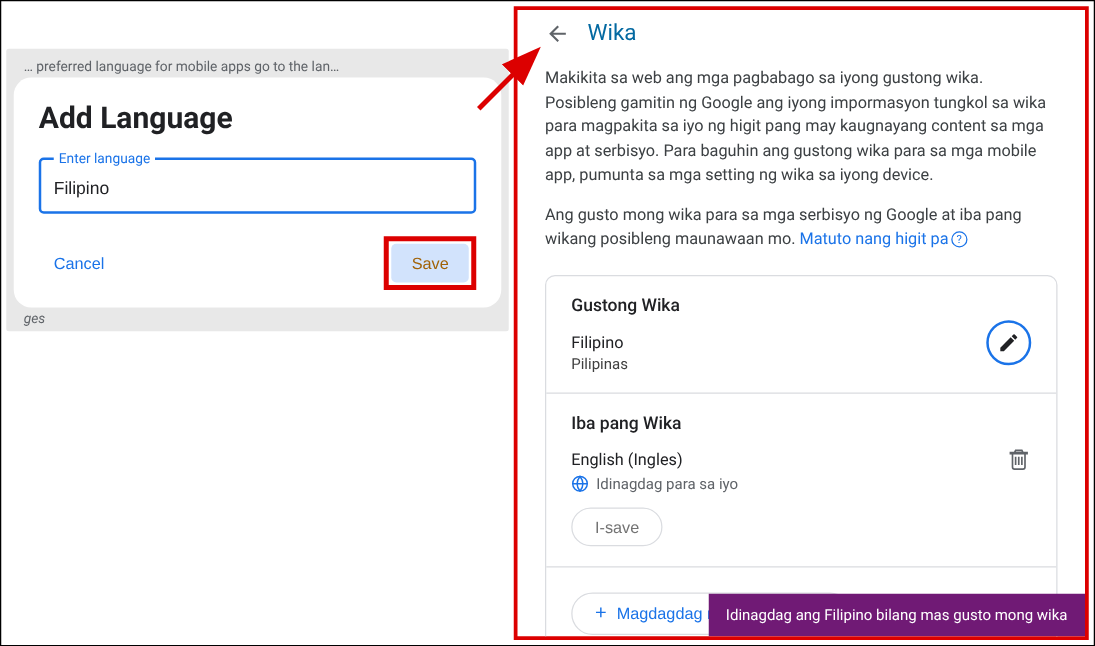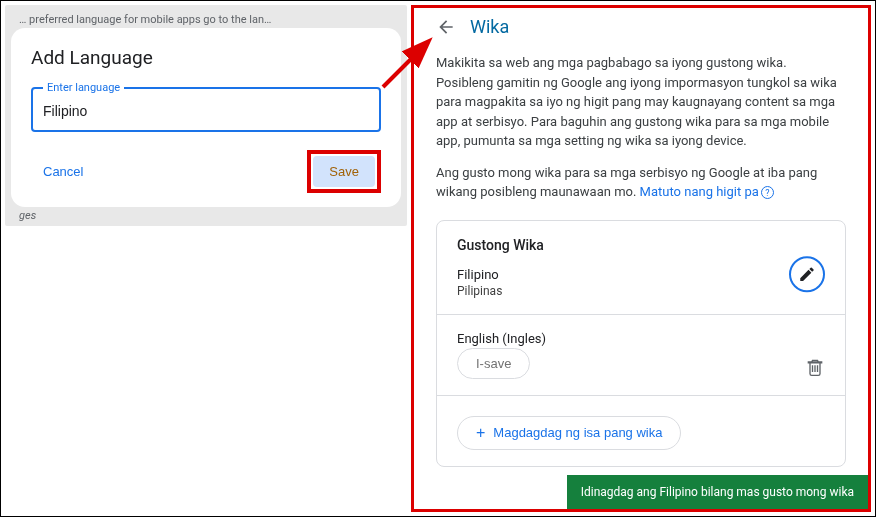--- a/index.html
+++ b/index.html
@@ -1,24 +1,24 @@
 <!DOCTYPE html>
 <html><head>
 <meta charset="utf-8">
 <style>
 * { box-sizing: border-box; margin: 0; padding: 0; }
 body { font-family: 'Google Sans', Roboto, Arial, sans-serif; background: #fff; width: 876px; height: 517px; position: relative; border: 1px solid #000; }
 .container { display: flex; width: 100%; height: 100%; }
-.left-panel { width: 410px; padding: 4px; position: relative; }
+.left-panel { width: 410px; padding: 4px; position: relative; margin-top: 34px; }
 .right-panel { flex: 1; border: 3px solid #dc0000; margin: 4px 4px 4px 0; position: relative; overflow: hidden; }
 
 
 .dialog-bg { background: #e8e8e8; padding: 6px 6px 2px 6px; border-radius: 2px; }
 .dialog { background: #fff; border-radius: 14px; padding: 18px 20px 14px 20px; position: relative; }
-.dialog-title { font-size: 19px; color: #202124; font-weight: 400; margin-bottom: 18px; }
+.dialog-title { font-size: 24px; color: #202124; font-weight: 700; margin-bottom: 18px; }
 .input-wrap { position: relative; border: 2px solid #1a73e8; border-radius: 4px; padding: 12px 10px 10px 10px; }
 .input-label { position: absolute; top: -8px; left: 10px; background: #fff; padding: 0 4px; font-size: 11px; color: #1a73e8; }
 .input-field { border: none; outline: none; font-size: 14px; color: #202124; width: 100%; }
 .dialog-actions { display: flex; justify-content: space-between; gap: 8px; margin-top: 18px; align-items: center; }
 .btn-cancel { background: none; border: none; color: #1a73e8; font-size: 13px; font-weight: 500; padding: 8px 12px; cursor: pointer; }
 .btn-save-wrap { border: 4px solid #dc0000; padding: 2px; }
 .btn-save { background: #d2e3fc; border: none; color: #a16207; font-size: 13px; font-weight: 500; padding: 8px 16px; border-radius: 4px; cursor: pointer; }
 .truncated-text { font-size: 11px; color: #5f6368; padding: 2px 8px; white-space: nowrap; overflow: hidden; }
 .ges-text { font-size: 11px; color: #5f6368; padding: 2px 8px; font-style: italic; }
 
@@ -43,21 +43,21 @@
 .lang-sub { font-size: 12px; color: #404040; }
 .edit-btn { position: absolute; right: 20px; top: 50%; width: 36px; height: 36px; border: 2px solid #1a73e8; border-radius: 50%; display: flex; align-items: center; justify-content: center; cursor: pointer; background: #fff; transform: translateY(-30%); }
 .delete-btn { position: absolute; right: 20px; top: 42px; width: 20px; height: 20px; cursor: pointer; }
 .added-row { display: flex; align-items: center; gap: 6px; margin-top: 4px; margin-bottom: 12px; }
 .globe-icon { width: 14px; height: 14px; }
 .added-text { font-size: 12px; color: #5f6368; }
 .pill-btn { border: 1px solid #dadce0; background: #fff; color: #737373; font-size: 13px; padding: 7px 18px; border-radius: 18px; cursor: pointer; font-weight: 500; }
 .add-btn { display: inline-flex; align-items: center; gap: 8px; border: 1px solid #dadce0; background: #fff; color: #1a73e8; font-size: 13px; padding: 8px 18px; border-radius: 20px; cursor: pointer; font-weight: 500; margin-top: 4px; }
 .plus { font-size: 16px; line-height: 1; }
 
-.toast { position: absolute; bottom: 0; right: 0; background: #15803d; color: #fff; font-size: 12px; padding: 10px 14px; }
+.toast { position: absolute; bottom: 0; right: 0; background: #701a75; color: #fff; font-size: 12px; padding: 10px 14px; }
 </style>
 </head>
 <body>
 
 <div class="container">
   <div class="left-panel">
     <div class="dialog-bg">
       <div class="truncated-text">… preferred language for mobile apps go to the lan…</div>
       <div class="dialog">
         <div class="dialog-title">Add Language</div>
@@ -109,21 +109,31 @@
           <div class="lang-name">Filipino</div>
           <div class="lang-sub">Pilipinas</div>
           <div class="edit-btn">
             <svg viewBox="0 0 24 24" width="18" height="18">
                 <path d="M3 17.25V21h3.75L17.81 9.94l-3.75-3.75L3 17.25zM20.71 7.04a1 1 0 0 0 0-1.41l-2.34-2.34a1 1 0 0 0-1.41 0l-1.83 1.83 3.75 3.75 1.83-1.83z" fill="#202124"></path>
               </svg>
           </div>
         </div>
 
         <div class="card-section">
+          <div class="section-title">Iba pang Wika</div>
           <div class="lang-name">English (Ingles)</div>
+          <div class="added-row">
+            <span class="globe-icon">
+              <svg viewBox="0 0 24 24" width="14" height="14">
+                  <circle cx="12" cy="12" r="10" fill="none" stroke="#1a73e8" stroke-width="2"></circle>
+                  <path d="M2 12h20M12 2c2.5 3 4 6.5 4 10s-1.5 7-4 10c-2.5-3-4-6.5-4-10s1.5-7 4-10z" fill="none" stroke="#1a73e8" stroke-width="2"></path>
+                </svg>
+            </span>
+            <span class="added-text">Idinagdag para sa iyo</span>
+          </div>
           <span class="delete-btn">
             <svg viewBox="0 0 24 24" width="20" height="20">
                 <path d="M6 7h12v13a2 2 0 0 1-2 2H8a2 2 0 0 1-2-2V7zm3-3h6l1 2H8l1-2zM4 6h16v1H4V6z M9 10v8M12 10v8M15 10v8" fill="none" stroke="#5f6368" stroke-width="1.6"></path>
               </svg>
           </span>
           <button class="pill-btn">I-save</button>
         </div>
 
         <div class="card-section">
           <button class="add-btn">

